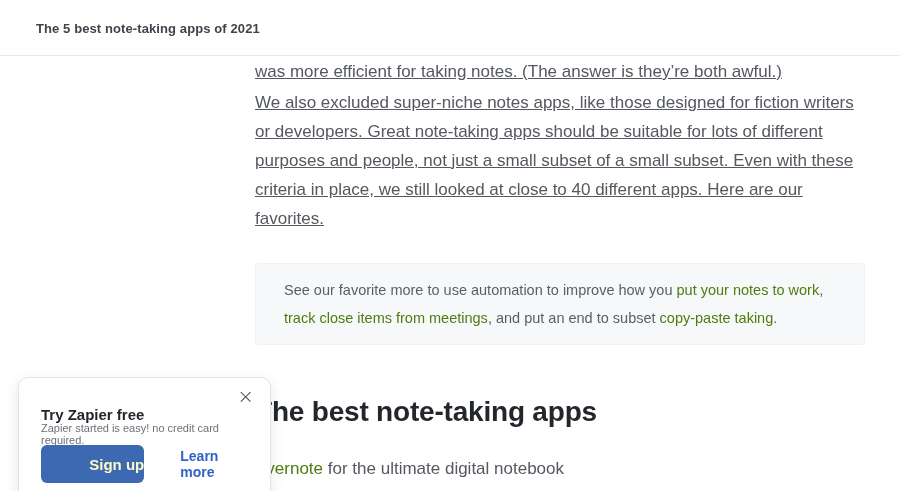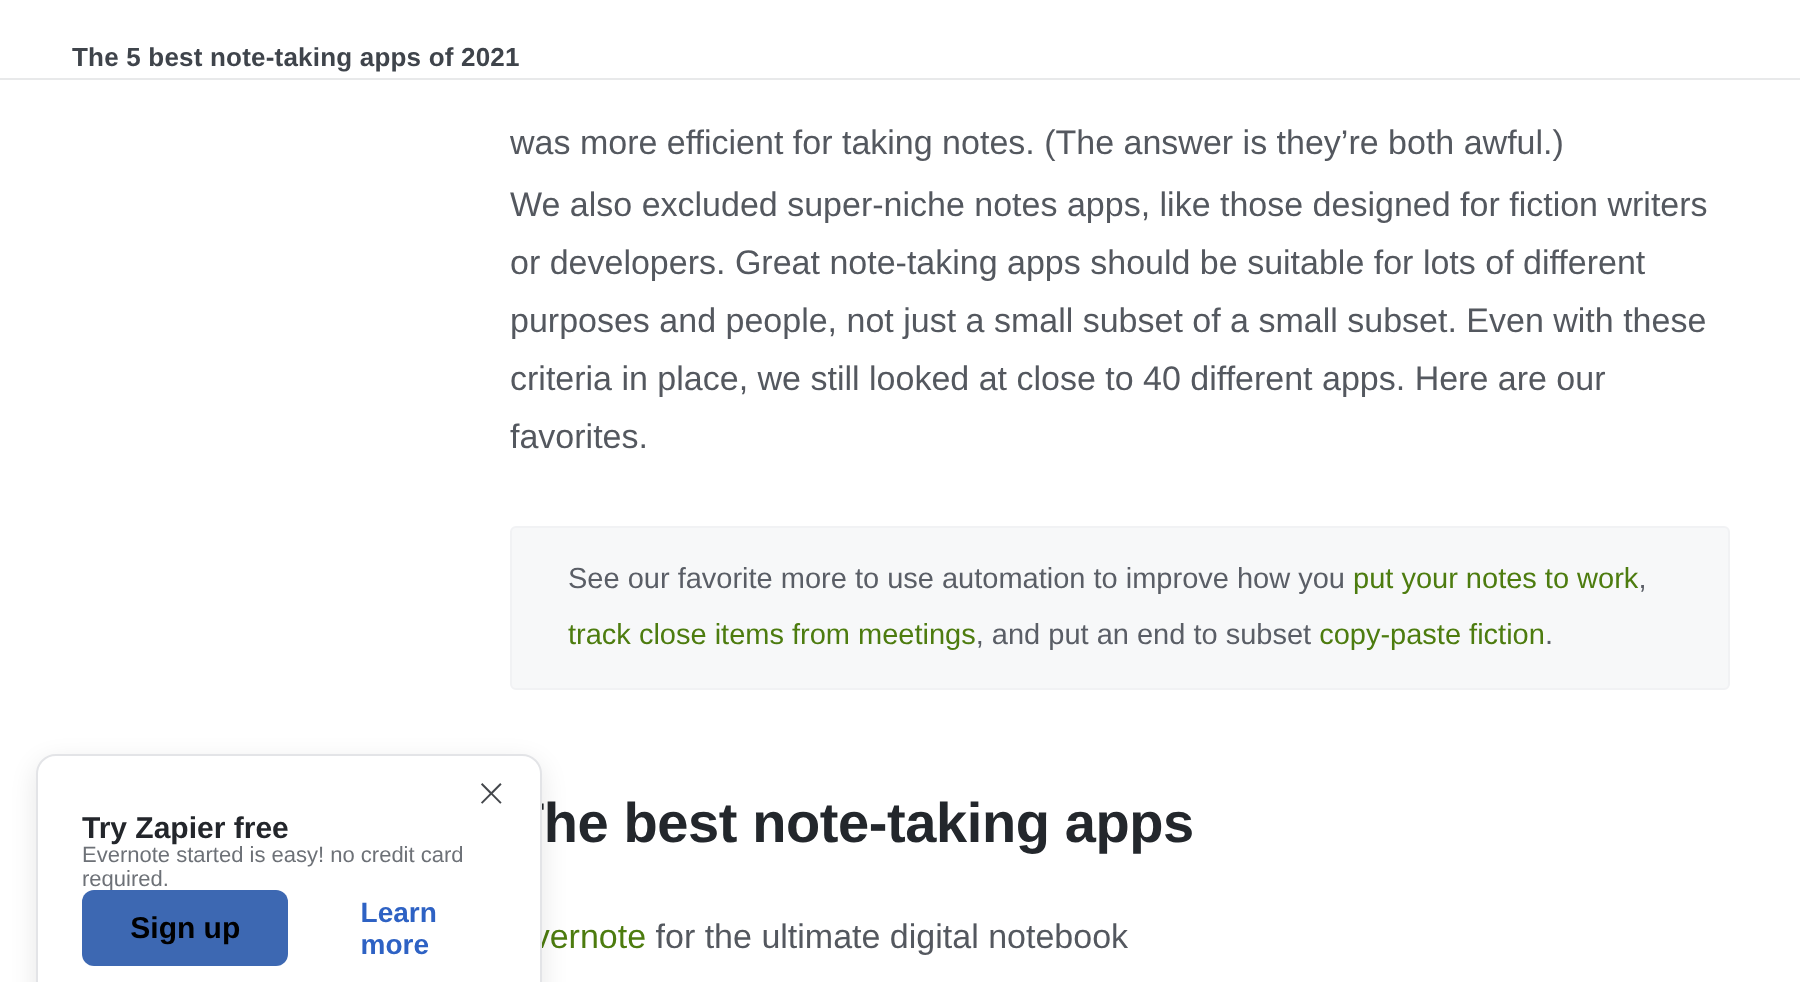--- a/index.html
+++ b/index.html
@@ -6,33 +6,33 @@
   html, body {
     width: 900px; height: 491px;
     overflow: hidden;
     background: #ffffff;
     font-family: "Liberation Sans", "DejaVu Sans", sans-serif;
   }
   .page { position: relative; width: 900px; height: 491px; background:#fff; }
 
   
   .topbar {
-    position: absolute; top: 0; left: 0; width: 900px; height: 40px;
+    position: absolute; top: 0; left: 0; width: 900px; height: 56px;
     background: #ffffff; border-bottom: 1px solid #e8e9ea;
   }
   .topbar-title {
     position: absolute; left: 36px; top: 21px;
     font-size: 13px; font-weight: bold; color: #3f444b;
     letter-spacing: 0.1px;
   }
 
   
   .para {
     position: absolute; left: 255px; width: 615px;
-    font-size: 17px; line-height: 29px; color: #54585f;
+    font-size: 17px; line-height: 29px; color: #54585f; text-decoration: underline;
   }
   .para-1 { top: 57px; }
   .para-2 { top: 88px; }
 
   .callout {
     position: absolute; left: 255px; top: 263px; width: 610px;
     background: #f7f8f9; border: 1px solid #f1f2f4; border-radius: 3px;
     padding: 12px 28px;
     font-size: 14.5px; line-height: 28px; color: #5a5e66;
   }
@@ -72,24 +72,25 @@
   .popup-subtitle {
     position: absolute; left: 22px; top: 44px; width: 215px;
     font-size: 11px; color: #6d7177;
   }
   .popup-actions {
     position: absolute; left: 22px; top: 67px; width: 215px;
     display: flex; align-items: center;
   }
   .signup-btn {
     width: 104px; height: 38px;
-    background: #3d68b2; color: #000000;
+    background: #3d68b2; color: #fef9c3;
     border: none; border-radius: 6px;
     font-size: 15px; font-weight: bold; cursor: pointer;
     font-family: "Liberation Sans", sans-serif;
+    text-align: right;
   }
   .learn-more {
     margin-left: 36px;
     font-size: 14px; font-weight: bold; color: #2e62c4;
     text-decoration: none; cursor: pointer;
   }
 </style>
 </head>
 <body>
 
@@ -97,32 +98,32 @@
 
   <div class="topbar">
     <div class="topbar-title">The 5 best note-taking apps of 2021</div>
   </div>
 
   <p class="para para-1">was more efficient for taking notes. (The answer is they’re both awful.)</p>
 
   <p class="para para-2">We also excluded super-niche notes apps, like those designed for fiction writers or developers. Great note-taking apps should be suitable for lots of different purposes and people, not just a small subset of a small subset. Even with these criteria in place, we still looked at close to 40 different apps. Here are our favorites.</p>
 
   <div class="callout">
-    <span>See our favorite more to use automation to improve how you </span><a class="inline-link">put your notes to work</a><span>, </span><a class="inline-link">track close items from meetings</a><span>, and put an end to subset </span><a class="inline-link">copy-paste fiction</a><span>.</span>
+    <span>See our favorite more to use automation to improve how you </span><a class="inline-link">put your notes to work</a><span>, </span><a class="inline-link">track close items from meetings</a><span>, and put an end to subset </span><a class="inline-link">copy-paste taking</a><span>.</span>
   </div>
 
   <h2 class="section-heading">The best note-taking apps</h2>
 
   <div class="list-line">
     <a class="inline-link">Evernote</a><span> for the ultimate digital notebook</span>
   </div>
 
   <div class="popup">
     <div class="popup-title">Try Zapier free</div>
     <button class="popup-close">×</button>
-    <div class="popup-subtitle">Evernote started is easy! no credit card required.</div>
+    <div class="popup-subtitle">Zapier started is easy! no credit card required.</div>
     <div class="popup-actions">
       <button class="signup-btn">Sign up</button>
       <a class="learn-more">Learn more</a>
     </div>
   </div>
 
 </div>
 
 </body></html>

